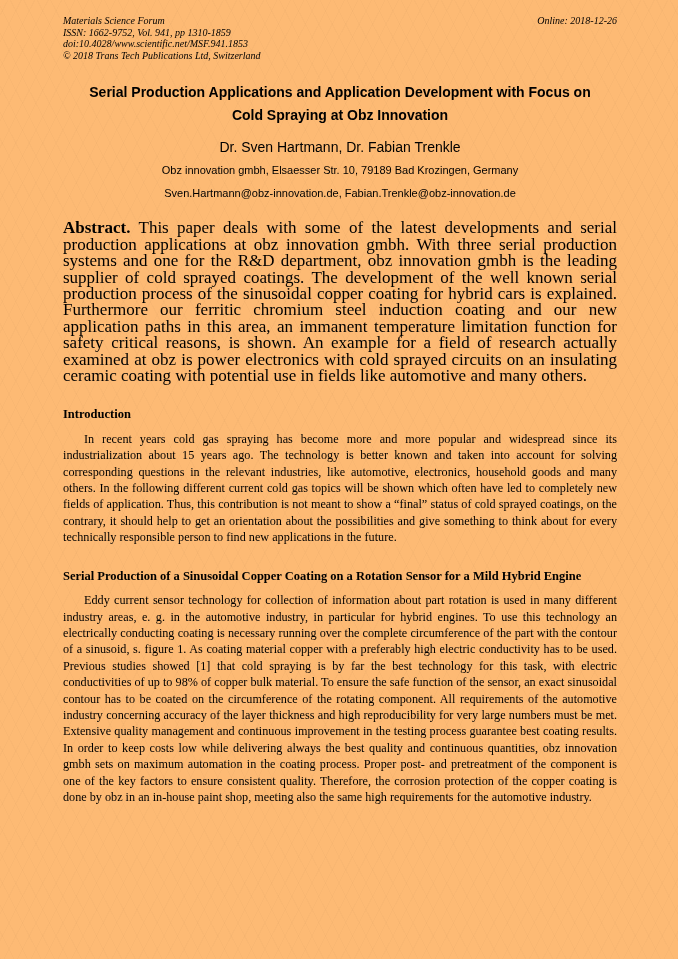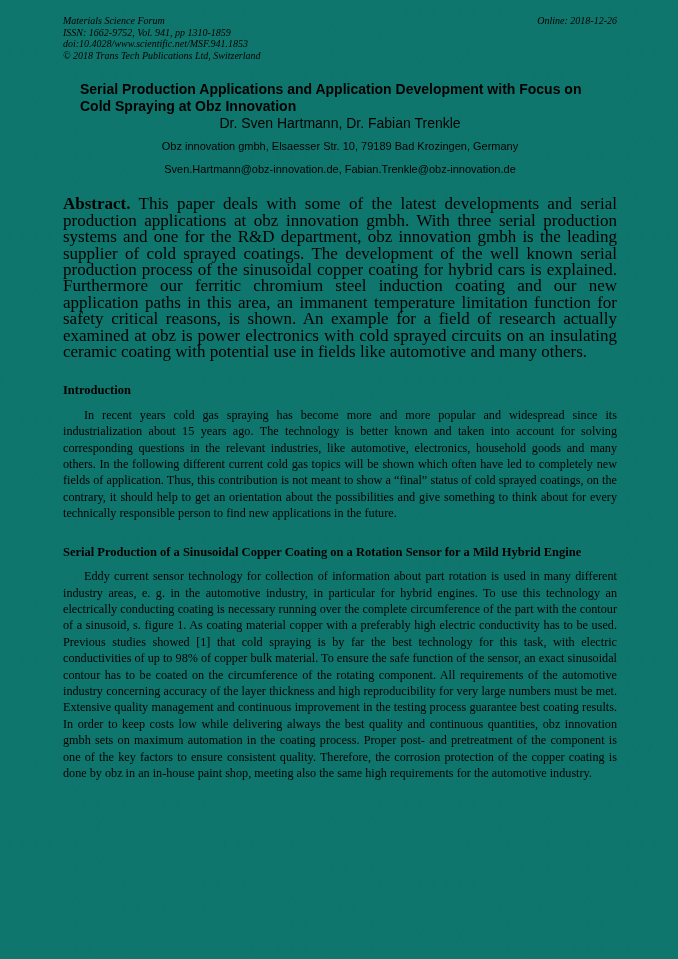--- a/index.html
+++ b/index.html
@@ -4,21 +4,21 @@
 <style>
   html, body {
     margin: 0;
     padding: 0;
     background: #ffffff;
   }
   .page {
     position: relative;
     width: 678px;
     height: 959px;
-    background: #0f766e;
+    background: #fdba74;
     overflow: hidden;
     color: #000;
     font-family: "Liberation Serif", serif;
   }
   .watermark {
     position: absolute;
     inset: 0;
     pointer-events: none;
     background-image:
       repeating-linear-gradient(63deg, rgba(0,0,0,0.016) 0 1px, transparent 1px 12px),
@@ -39,27 +39,27 @@
     font-style: italic;
     font-size: 10px;
     line-height: 11.6px;
     font-family: "Liberation Serif", serif;
   }
   .pub-left div { margin: 0; }
   .pub-right { white-space: nowrap; }
 
   
   .title {
-    margin: 20px auto 0 auto;
+    margin: 20px auto 12px auto;
     max-width: 520px;
     font-family: "Liberation Sans", sans-serif;
     font-weight: bold;
     font-size: 14px;
-    line-height: 17px;
-    text-align: left;
+    line-height: 23px;
+    text-align: center;
   }
   .authors {
     font-family: "Liberation Sans", sans-serif;
     font-size: 14px;
     line-height: 17px;
     text-align: center;
     font-weight: normal;
   }
   .affiliation {
     margin-top: 8px;

